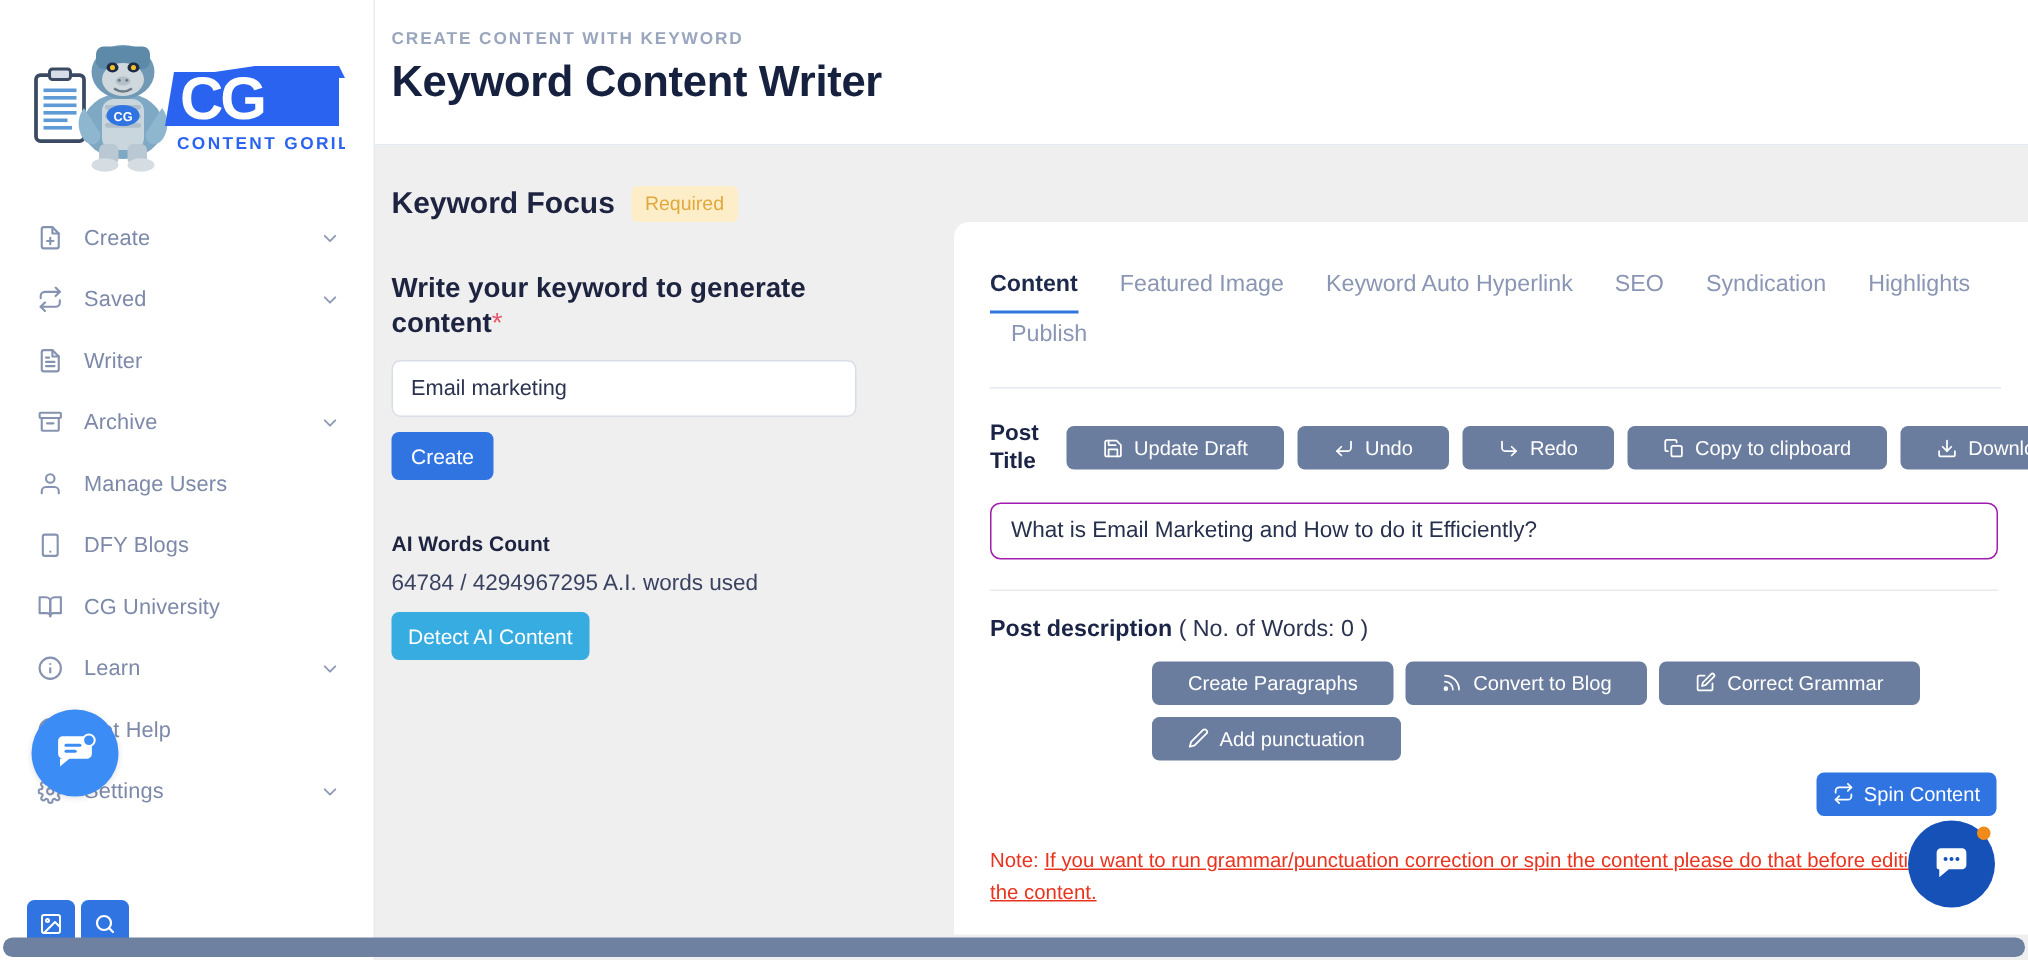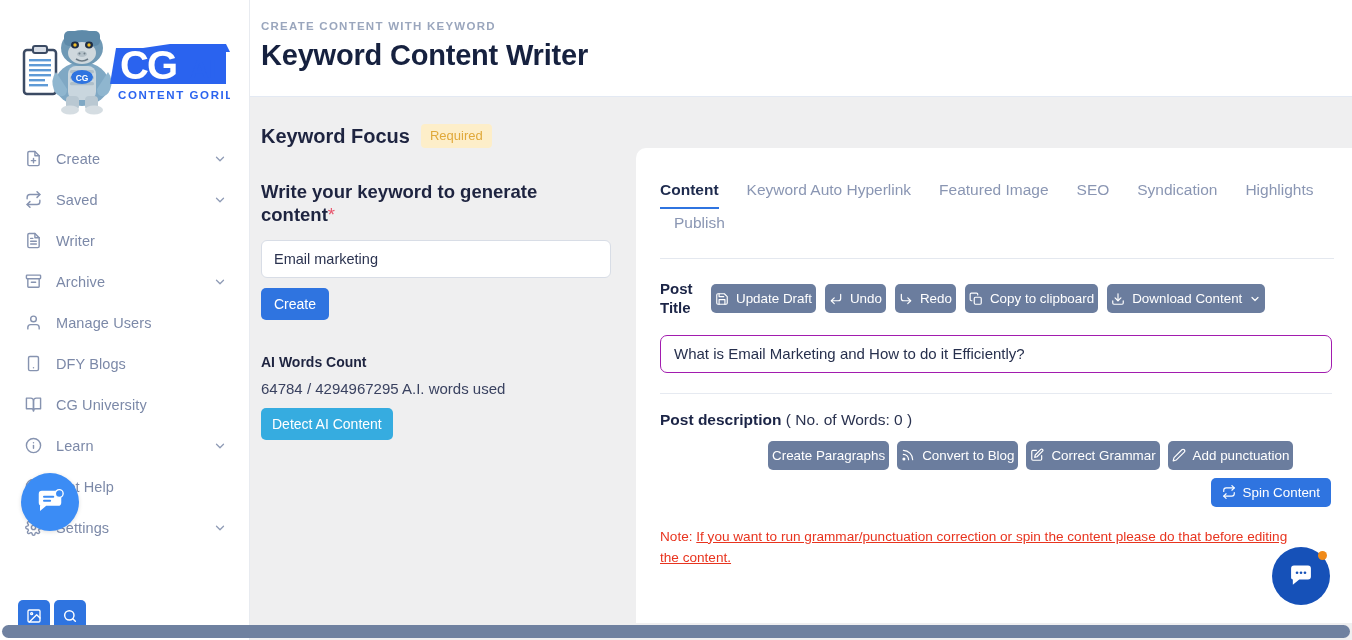--- a/index.html
+++ b/index.html
@@ -154,21 +154,21 @@
   .field-label {
     font-size: 18.5px;
     font-weight: bold;
     color: #1e2440;
     line-height: 1.22;
     max-width: 300px;
   }
   .req-star { color:#e8556d; font-weight: normal; }
   .kw-input {
     margin-top: 14px;
-    width: 350px; height: 38px;
+    width: 310px; height: 38px;
     border: 1px solid #d8dde6;
     border-radius: 6px;
     background: #fff;
     padding: 0 12px;
     font-size: 14.5px;
     color: #2b3350;
     font-family: "Liberation Sans", sans-serif;
     outline: none;
   }
   .btn-create {
@@ -263,21 +263,21 @@
   }
   .tbtn {
     display: inline-flex;
     align-items: center;
     gap: 7px;
     background: #6b7d9e;
     color: #fff;
     border: none;
     border-radius: 5px;
     font-size: 13.4px;
-    padding: 7px 4px;
+    padding: 7px 24px;
     cursor: pointer;
     white-space: nowrap;
     font-family: "Liberation Sans", sans-serif;
   }
   .tbtn svg { flex: 0 0 auto; }
 
   .title-input {
     margin-top: 17px;
     width: 672px;
     height: 38px;
@@ -617,22 +617,22 @@
 
           <div class="words-title">AI Words Count</div>
           <div class="words-line">64784 / 4294967295 A.I. words used</div>
           <div><button class="btn-detect">Detect AI Content</button></div>
         </div>
 
         <section class="panel">
 
           <div class="tabs">
             <div class="tab active">Content</div>
+            <div class="tab">Featured Image</div>
             <div class="tab">Keyword Auto Hyperlink</div>
-            <div class="tab">Featured Image</div>
             <div class="tab">SEO</div>
             <div class="tab">Syndication</div>
             <div class="tab">Highlights</div>
             <div class="tabs-row2">
               <div class="tab">Publish</div>
             </div>
           </div>
 
           <div class="toolbar-row">
             <div class="post-title-lbl">Post Title</div>

